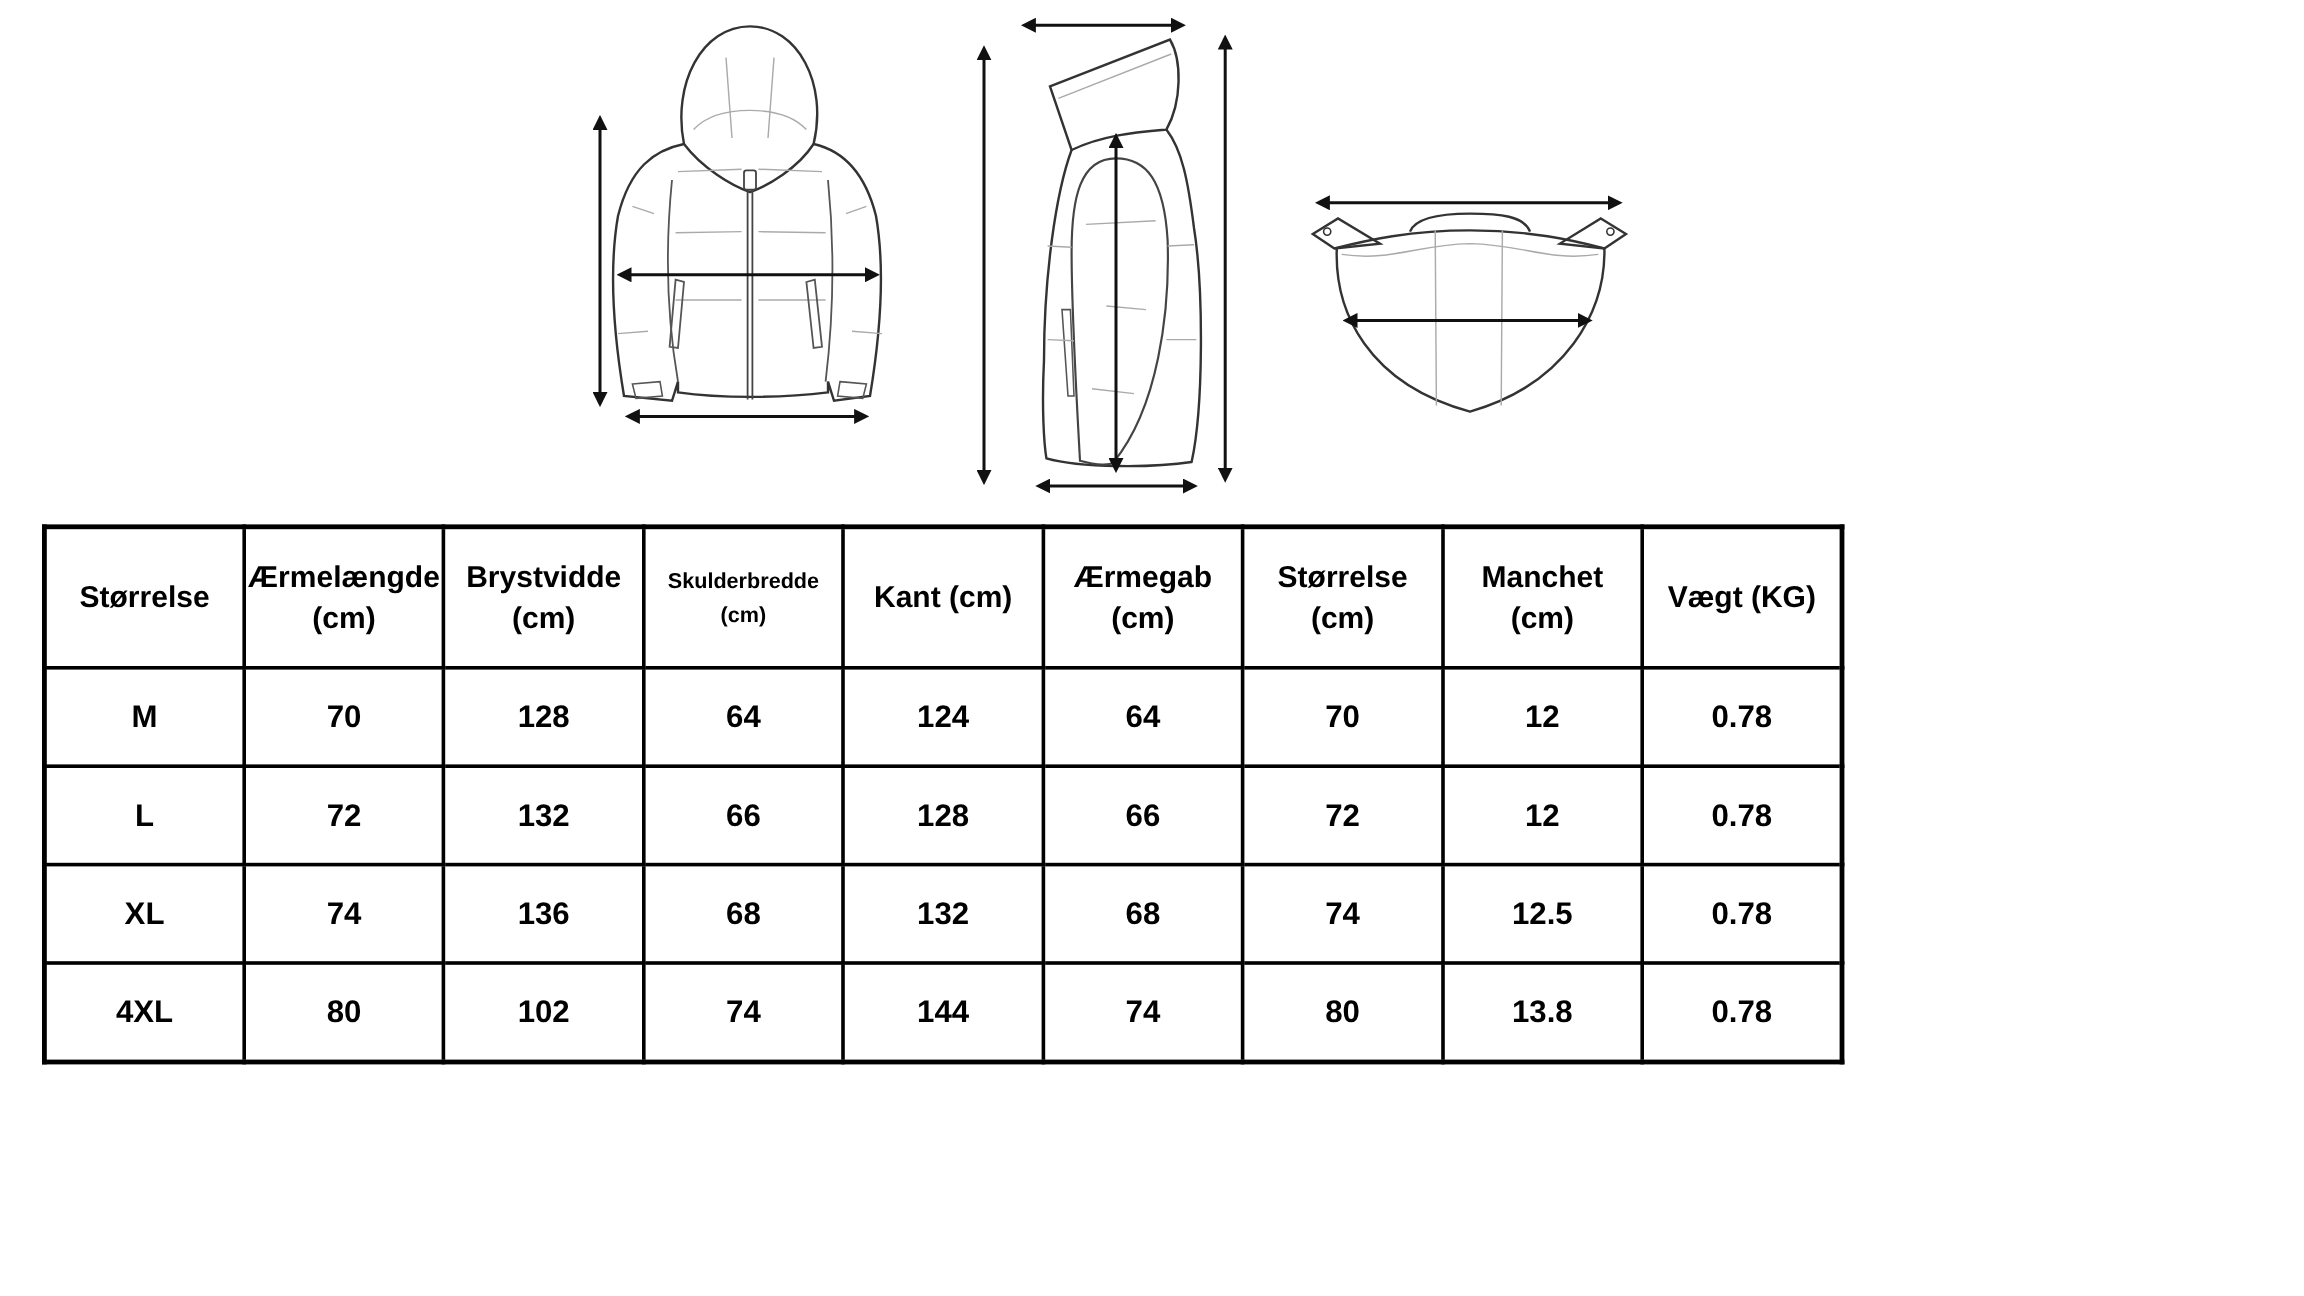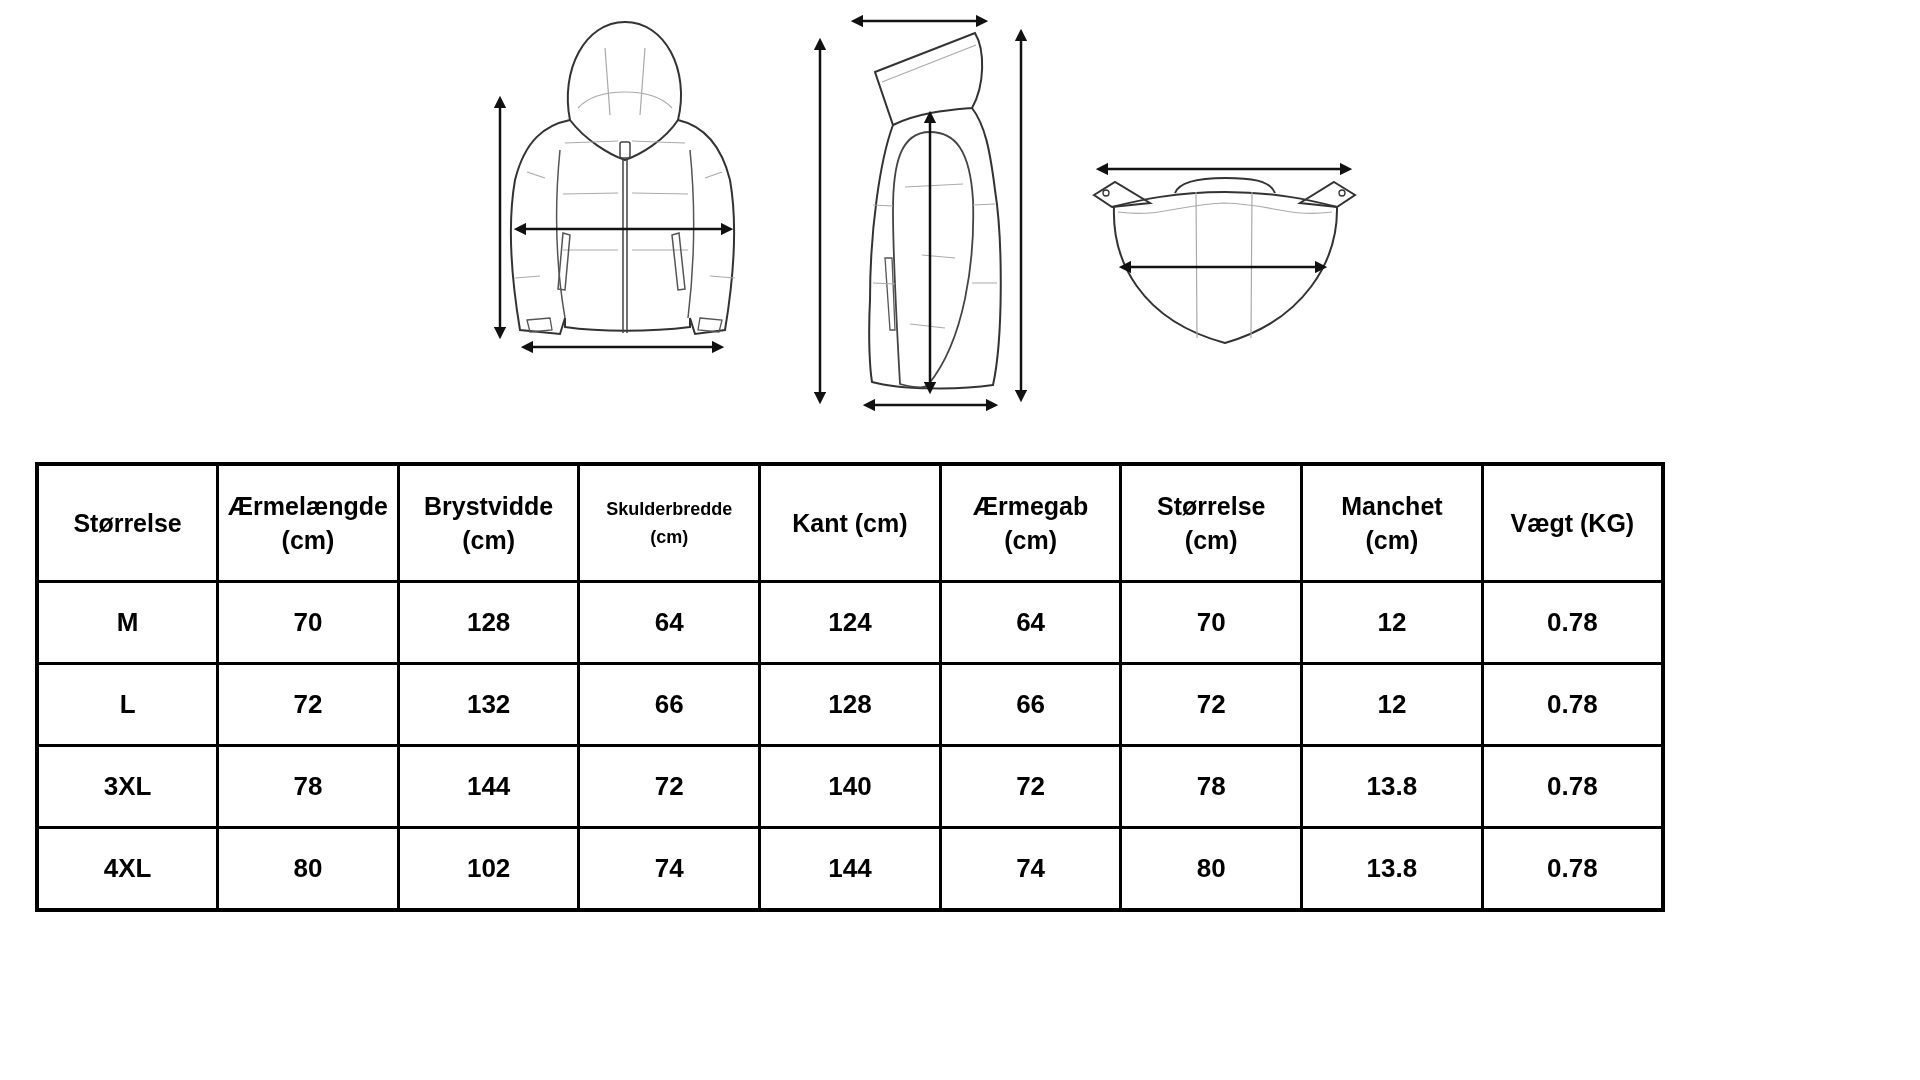--- a/index.html
+++ b/index.html
@@ -1,23 +1,22 @@
 <!DOCTYPE html>
 <html><head>
 <meta charset="utf-8">
 <style>
   html, body { margin:0; padding:0; background:#ffffff; }
   body { width:1920px; height:1080px; position:relative; overflow:hidden; font-family:"Liberation Sans", "DejaVu Sans", sans-serif; color:#000; }
   .drawings { position:absolute; left:0; top:0; width:1920px; height:430px; }
   .drawings svg { position:absolute; left:0; top:0; }
   table.size-table {
-    position:absolute; left:35px; top:437px; width:1630px;
+    position:absolute; left:35px; top:437px; width:1502px;
     border-collapse:collapse; table-layout:fixed;
     border:4px solid #000;
-    margin-top:25px;
   }
   .size-table th, .size-table td {
     border:3px solid #000; text-align:center; vertical-align:middle;
     font-weight:bold; padding:0;
   }
   .size-table th { height:114px; font-size:25px; line-height:34px; }
   .size-table th.small { font-size:18px; line-height:28px; }
   .size-table td { height:79px; font-size:26px; }
   .hdr-line { display:block; }
 </style>
@@ -154,28 +153,28 @@
       <td>72</td>
       <td>132</td>
       <td>66</td>
       <td>128</td>
       <td>66</td>
       <td>72</td>
       <td>12</td>
       <td>0.78</td>
     </tr>
     <tr>
-      <td>3XL</td>
-      <td>78</td>
-      <td>144</td>
-      <td>72</td>
-      <td>140</td>
-      <td>72</td>
-      <td>78</td>
-      <td>13.8</td>
+      <td>XL</td>
+      <td>74</td>
+      <td>136</td>
+      <td>68</td>
+      <td>132</td>
+      <td>68</td>
+      <td>74</td>
+      <td>12.5</td>
       <td>0.78</td>
     </tr>
     <tr>
       <td>4XL</td>
       <td>80</td>
       <td>102</td>
       <td>74</td>
       <td>144</td>
       <td>74</td>
       <td>80</td>

